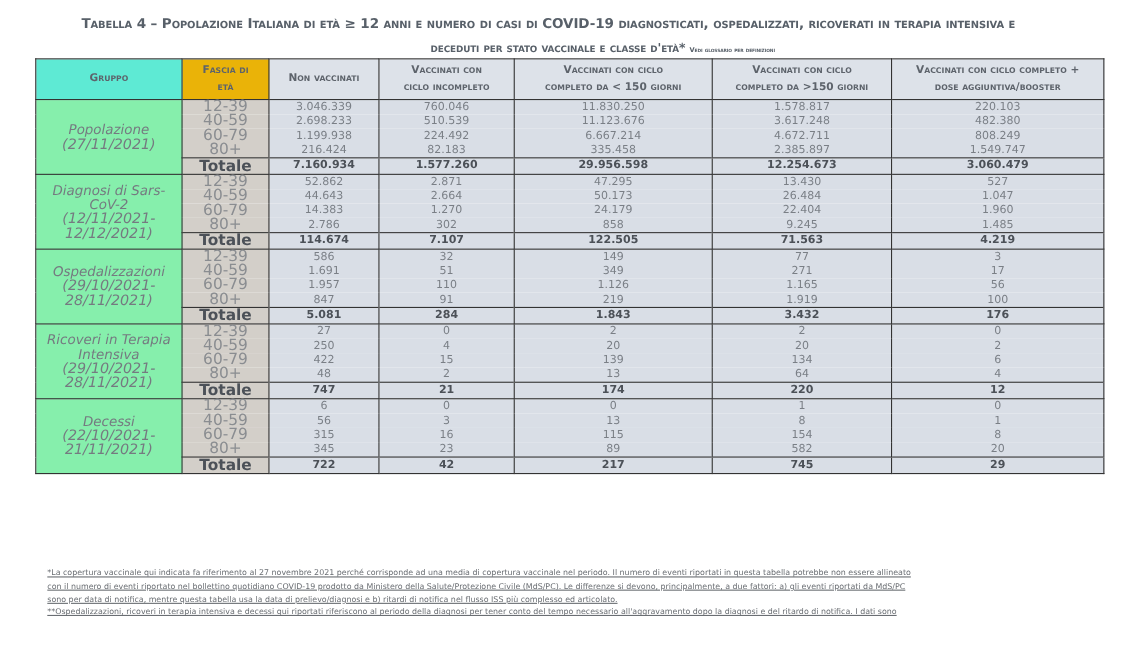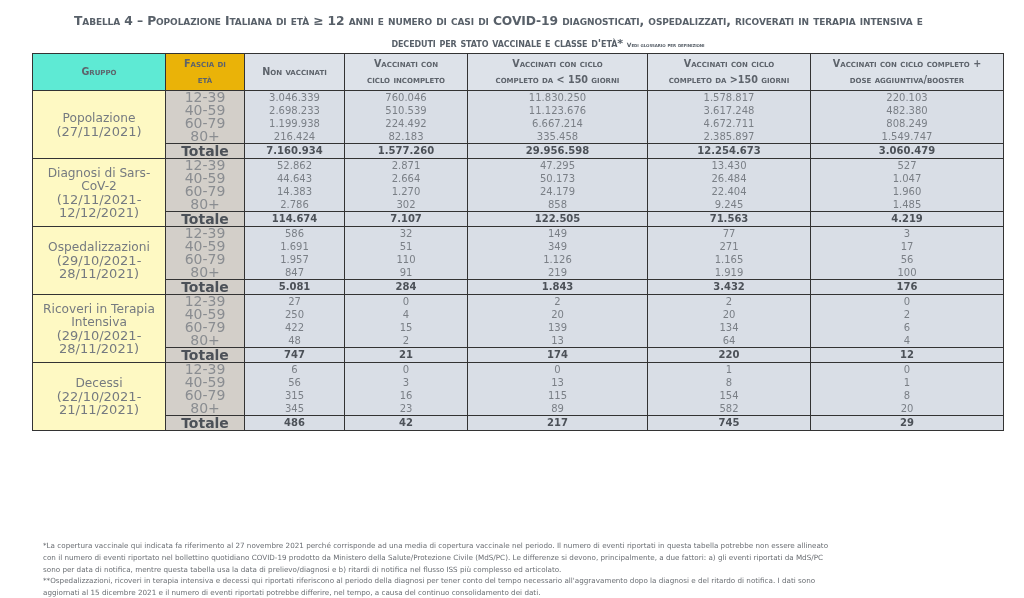--- a/index.html
+++ b/index.html
@@ -7,28 +7,28 @@
   .title { position:absolute; left:12px; top:14px; width:1024px; text-align:center; color:#586069; font-weight:bold; font-size:12.3px; letter-spacing:-0.1px;padding-left:24px; }
   .title .l1 { display:block; padding-left:10px; text-align:left; margin-left:28px; }
   .title .l2 { display:block; margin-top:9px; font-size:11.2px; }
   .title .sc { font-variant: small-caps; }
   .title .note { font-size:6px; font-weight:bold; }
   table { position:absolute; left:32px; top:53px; border-collapse:collapse; width:971px; table-layout:fixed; }
   td, th { padding:0; text-align:center; font-size:10px; color:#7a7f86; }
   th { font-family:"DejaVu Sans", sans-serif; font-weight:bold; color:#5d636b; font-size:9.6px; height:36px; border:1.5px solid #333; font-variant:small-caps; line-height:16px; background:#5eead4; }
   th.fascia { background:#eab308; }
   th.vacc { background:#dde2e9; }
-  td.grp { background:#fef9c3; color:#757a80; font-size:12.2px; border:1.5px solid #333; line-height:17px; vertical-align:middle; }
+  td.grp { background:#86efac; color:#757a80; font-size:12.2px; border:1.5px solid #333; line-height:17px; vertical-align:middle;font-style:italic; }
   td.grp .d { font-size:13px; display:block; }
   td.age { background:#d3cfc9; border-left:1.5px solid #333; border-right:1.5px solid #333; font-size:14px; color:#8a8d91;margin-left:23px; }
   td.val { background:#d9dee6; border-left:1.5px solid #333; border-right:1.5px solid #333; }
   tr.r td { height:13px; line-height:13px; }
   tr.tot td { height:14px; line-height:14px; font-weight:bold; color:#4c5158; border-top:1.5px solid #333; border-bottom:1.5px solid #333; }
   tr.tot td.age { color:#4c5158; }
-  .foot { position:absolute; left:43px; top:540px; width:960px; font-size:7.2px; color:#6a6e73; line-height:11.8px; }
+  .foot { position:absolute; left:43px; top:515px; width:960px; font-size:7.2px; color:#6a6e73; line-height:11.8px;text-decoration:underline; }
   .foot p { margin:0; }
 </style>
 </head>
 <body>
 
 <div class="title">
   <span class="l1 sc">Tabella 4 – Popolazione Italiana di età ≥ 12 anni e numero di casi di COVID-19 diagnosticati, ospedalizzati, ricoverati in terapia intensiva e</span>
   <span class="l2"><span class="sc">deceduti per stato vaccinale e classe d'età*</span> <span class="note sc">Vedi glossario per definizioni</span></span>
 </div>
 
@@ -265,28 +265,27 @@
       <tr class="r">
         <td class="age">80+</td>
         <td class="val">345</td>
         <td class="val">23</td>
         <td class="val">89</td>
         <td class="val">582</td>
         <td class="val">20</td>
       </tr>
       <tr class="tot">
         <td class="age">Totale</td>
-        <td class="val">486</td>
+        <td class="val">722</td>
         <td class="val">42</td>
         <td class="val">217</td>
         <td class="val">745</td>
         <td class="val">29</td>
       </tr>
     </tbody>
 </table>
 
 <div class="foot">
   <p>*La copertura vaccinale qui indicata fa riferimento al 27 novembre 2021 perché corrisponde ad una media di copertura vaccinale nel periodo. Il numero di eventi riportati in questa tabella potrebbe non essere allineato</p>
   <p>con il numero di eventi riportato nel bollettino quotidiano COVID-19 prodotto da Ministero della Salute/Protezione Civile (MdS/PC). Le differenze si devono, principalmente, a due fattori: a) gli eventi riportati da MdS/PC</p>
   <p>sono per data di notifica, mentre questa tabella usa la data di prelievo/diagnosi e b) ritardi di notifica nel flusso ISS più complesso ed articolato.</p>
   <p>**Ospedalizzazioni, ricoveri in terapia intensiva e decessi qui riportati riferiscono al periodo della diagnosi per tener conto del tempo necessario all'aggravamento dopo la diagnosi e del ritardo di notifica. I dati sono</p>
-  <p>aggiornati al 15 dicembre 2021 e il numero di eventi riportati potrebbe differire, nel tempo, a causa del continuo consolidamento dei dati.</p>
 </div>
 
 </body></html>

